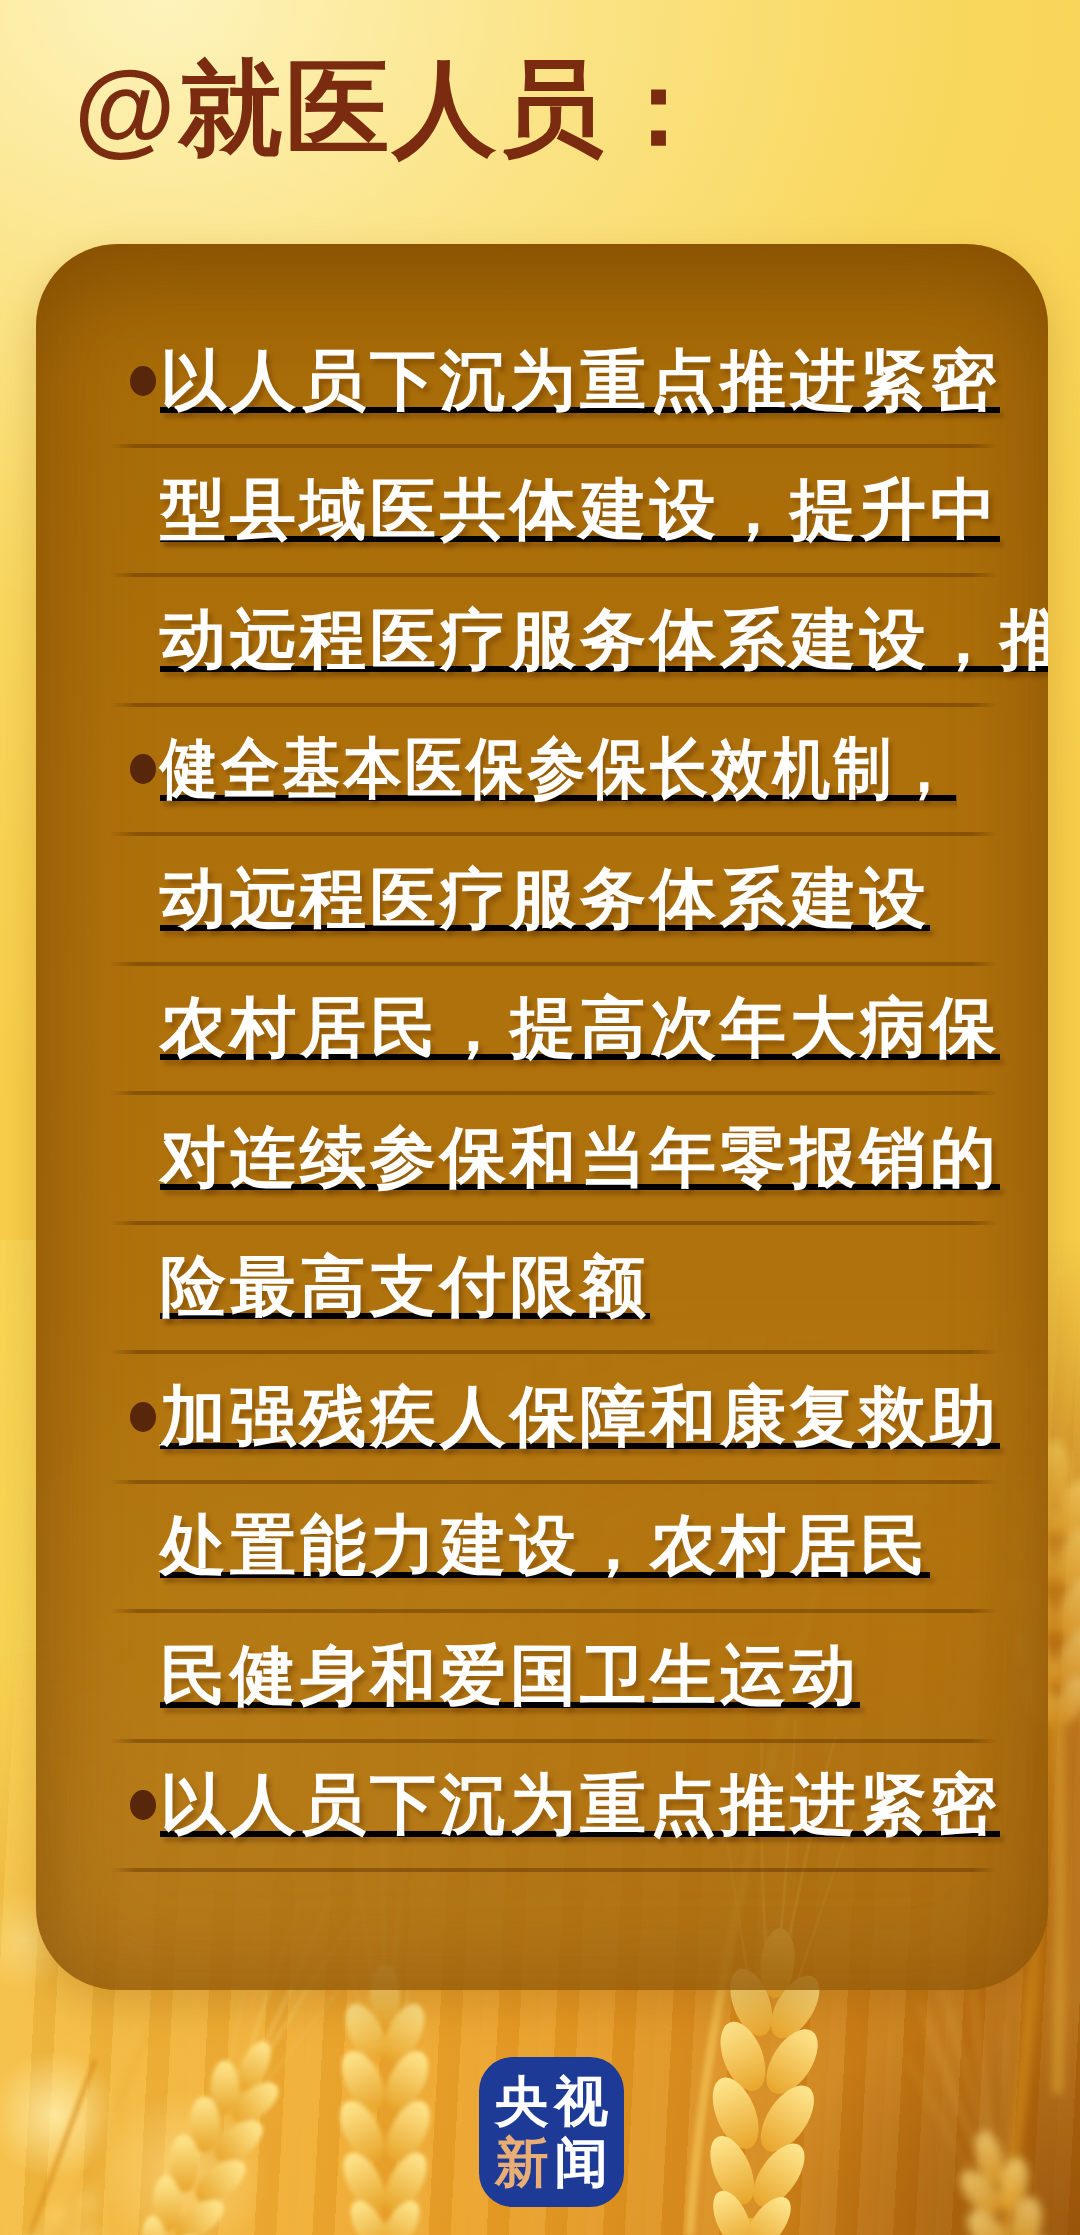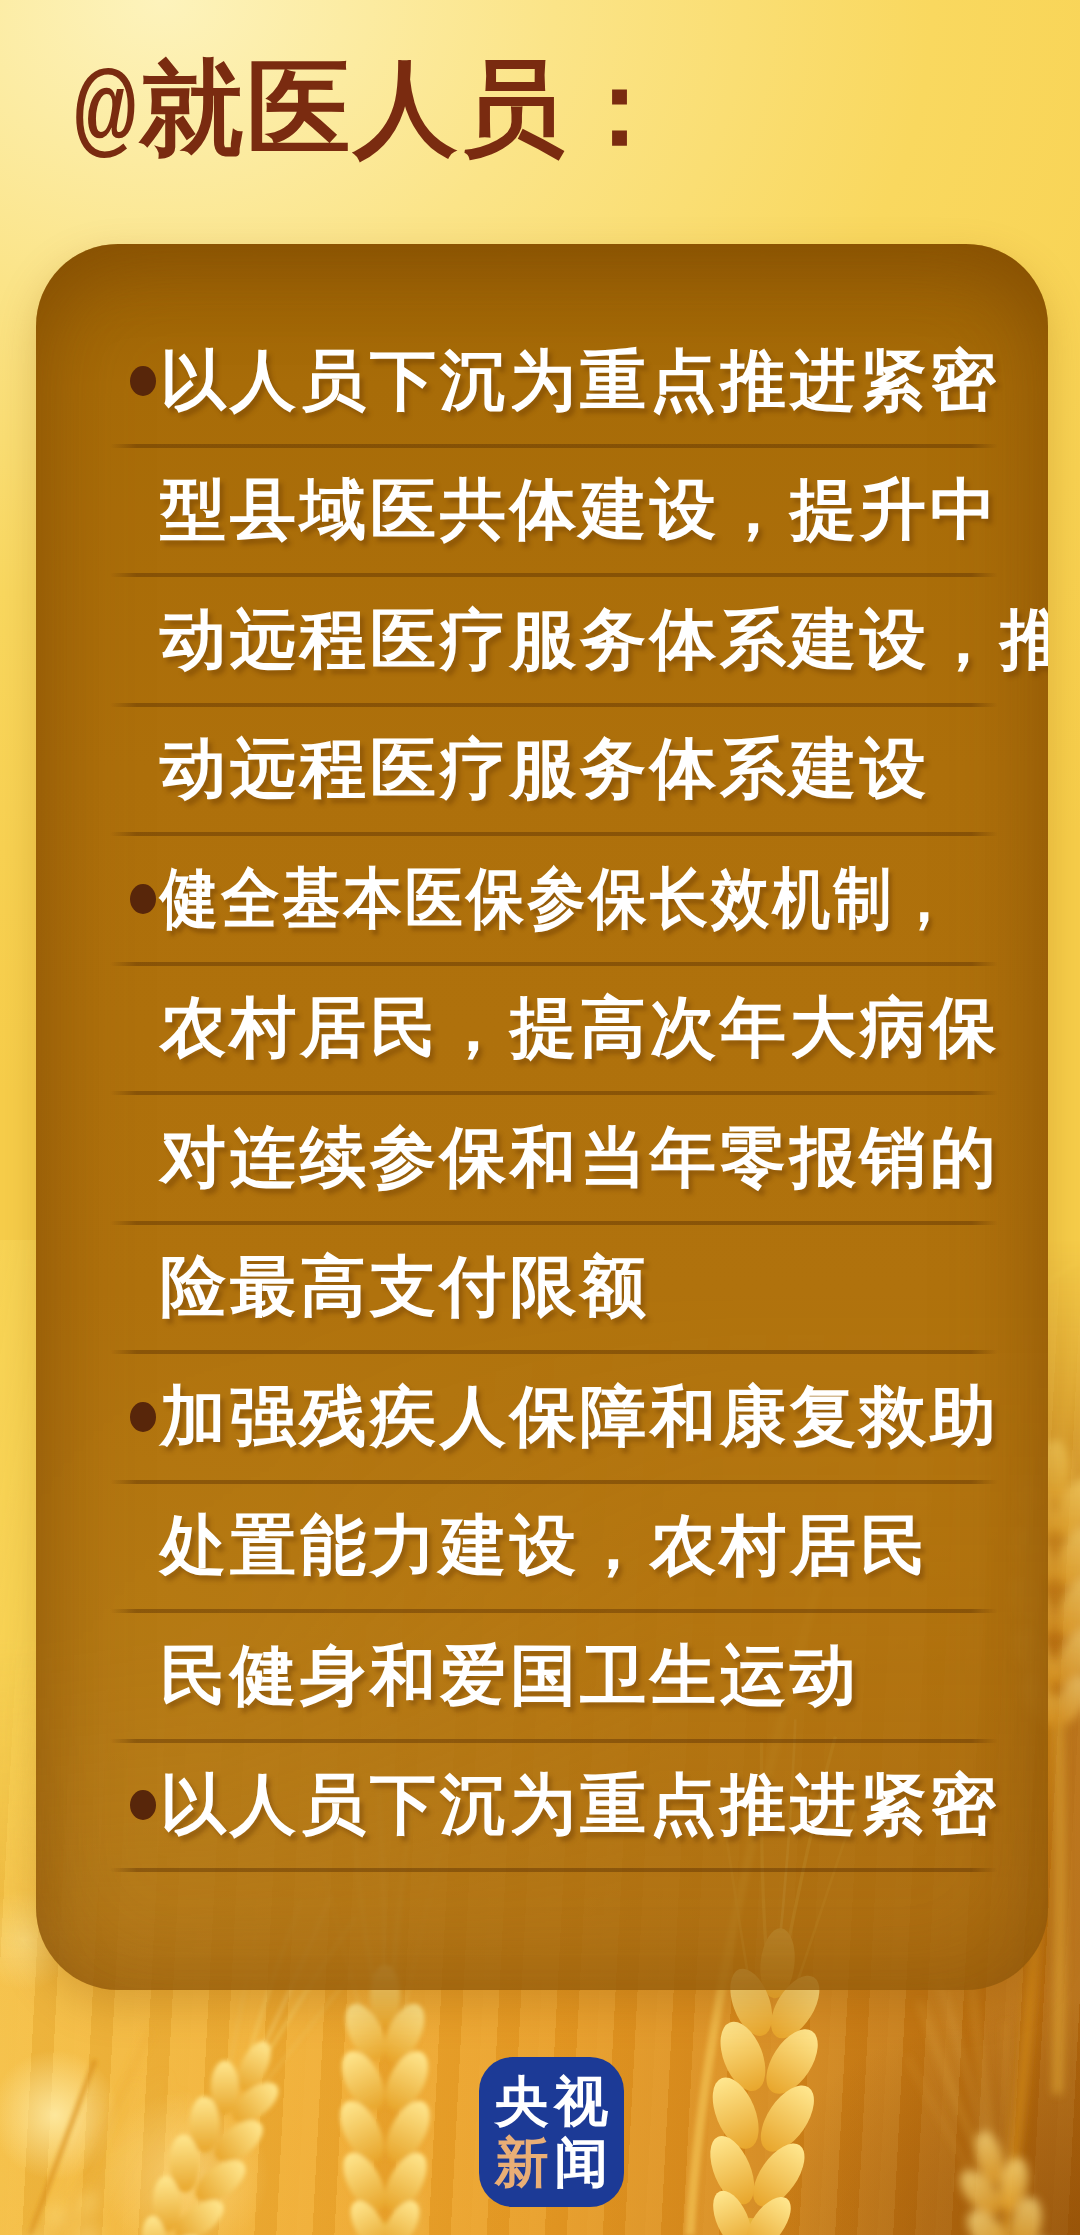--- a/index.html
+++ b/index.html
@@ -31,39 +31,39 @@
   .veil{
     position:absolute;left:0;top:1240px;width:1080px;height:995px;
     background:linear-gradient(100deg, #f8d455 0%, rgba(248,212,85,.85) 25%, rgba(248,212,85,0) 60%);
     -webkit-mask-image:linear-gradient(180deg,#000 0%, #000 40%, rgba(0,0,0,.5) 58%, transparent 73%);
     mask-image:linear-gradient(180deg,#000 0%, #000 40%, rgba(0,0,0,.5) 58%, transparent 73%);
   }
 
   
   .title{
     position:absolute;left:74px;top:40px;margin:0;
-    font-family:Liberation Mono, monospace;
+    font-family:Liberation Sans, sans-serif;
     font-size:104px;font-weight:900;letter-spacing:3px;
     color:#7a2b10;white-space:nowrap;
   }
 
   
   .card{
     position:absolute;left:36px;top:244px;width:1012px;height:1746px;
     border-radius:82px;box-sizing:border-box;overflow:hidden;
     background:linear-gradient(180deg,
       #9d6405 0%, #a86c08 8%, #ae700b 30%, #b0720d 60%,
       rgba(176,114,14,.93) 78%, rgba(170,110,16,.85) 92%, rgba(166,106,16,.8) 100%);
     box-shadow:
       inset 0 0 110px rgba(110,60,0,.4),
       inset 0 30px 60px rgba(120,65,0,.28),
       0 16px 40px rgba(150,90,8,.28);
   }
   .card-lines{padding-top:72px;}
-  .row{height:129.5px;position:relative;display:flex;align-items:center;padding-left:124px;}
+  .row{height:129.5px;position:relative;display:flex;align-items:center;padding-left:124px;text-decoration:underline;}
   .row::after{
     content:"";position:absolute;left:74px;right:50px;bottom:-2px;height:4px;border-radius:2px;
     background:linear-gradient(90deg, rgba(80,40,0,0) 0%, rgba(80,40,0,.4) 3%, rgba(80,40,0,.4) 97%, rgba(80,40,0,0) 100%);
   }
   .row.has-bullet::before{
     content:"";position:absolute;left:94px;top:50%;margin-top:-15px;
     width:26px;height:30px;border-radius:50%;background:#58260a;
   }
   .row-text{
     font-size:66px;font-weight:700;color:#ffffff;letter-spacing:4px;white-space:nowrap;
@@ -156,25 +156,25 @@
   <div class="card-lines">
     <div class="row has-bullet">
         <span class="row-text">以人员下沉为重点推进紧密</span>
       </div>
     <div class="row">
         <span class="row-text">型县域医共体建设，提升中</span>
       </div>
     <div class="row">
         <span class="row-text">动远程医疗服务体系建设，推</span>
       </div>
-    <div class="row">
-        <span class="row-text">动远程医疗服务体系建设</span>
-      </div>
     <div class="row has-bullet tight">
         <span class="row-text">健全基本医保参保长效机制，</span>
+      </div>
+    <div class="row">
+        <span class="row-text">动远程医疗服务体系建设</span>
       </div>
     <div class="row">
         <span class="row-text">农村居民，提高次年大病保</span>
       </div>
     <div class="row">
         <span class="row-text">对连续参保和当年零报销的</span>
       </div>
     <div class="row">
         <span class="row-text">险最高支付限额</span>
       </div>

